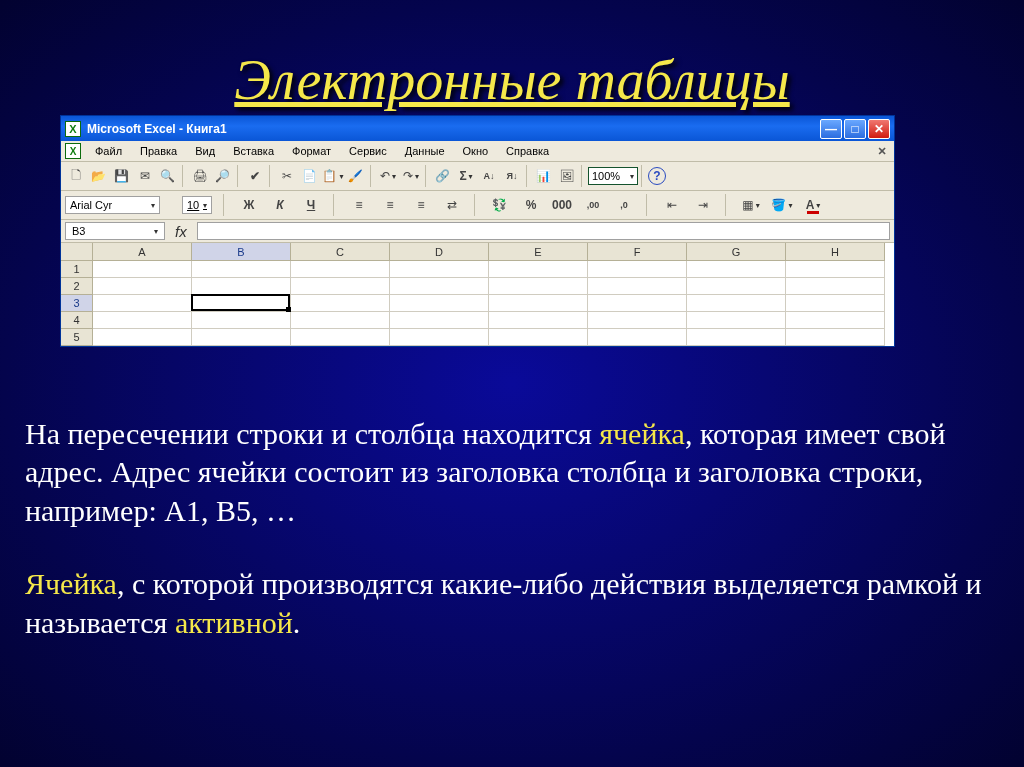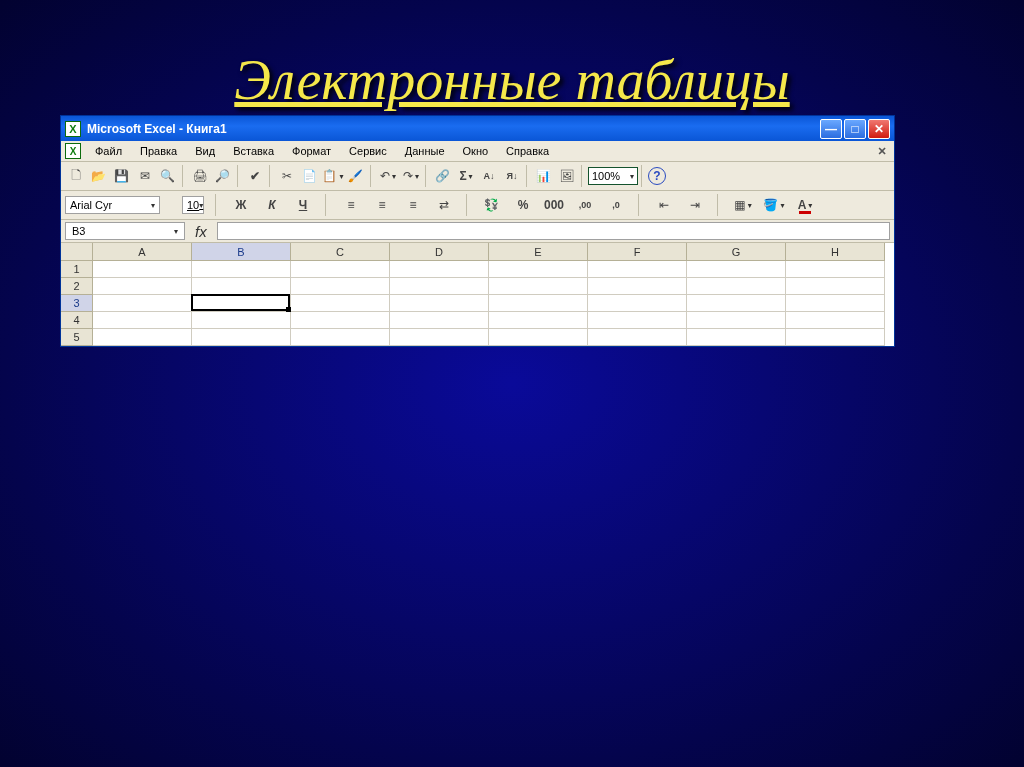--- a/index.html
+++ b/index.html
@@ -132,31 +132,31 @@
     gap: 9px;
   }
   .font-box {
     height: 18px;
     background: #fff; border: 1px solid #a0a0a0;
     display: inline-flex; align-items: center;
     padding: 0 4px;
     font-size: 11px;
   }
   .font-name { width: 95px; }
-  .font-size { width: 22px; text-decoration: underline; }
+  .font-size { width: 30px; text-decoration: underline; }
   .formula-bar {
     display: flex;
     align-items: center;
     background: #eeeadd;
     border-bottom: 1px solid #c0bca8;
     padding: 2px 4px;
     gap: 4px;
   }
   .name-box {
-    width: 120px; height: 18px;
+    width: 100px; height: 18px;
     background: #fff; border: 1px solid #a0a0a0;
     display: flex; align-items: center;
     padding: 0 6px;
     font-size: 11px;
   }
   .fx-label {
     font-style: italic;
     font-size: 15px;
     padding: 0 6px;
     color: #333;
@@ -442,13 +442,19 @@
           <div class="active-cell" id="active-cell" style="left: 98px; top: 33px; width: 99px; height: 17px;">
           <div class="active-handle"></div>
         </div>
         </div>
     </div>
   </div>
 
 </div>
 
 <div class="body-text">
+  <p>
+    <span>На пересечении строки и столбца находится </span><span class="hl">ячейка</span><span>, которая имеет свой адрес. Адрес ячейки состоит из заголовка столбца  и заголовка строки, например: А1, В5, …</span>
+  </p>
+  <p class="para2">
+    <span class="hl">Ячейка</span><span>,  с которой производятся какие-либо действия выделяется рамкой и называется </span><span class="hl">активной</span><span>.</span>
+  </p>
 </div>
 
 </body></html>

